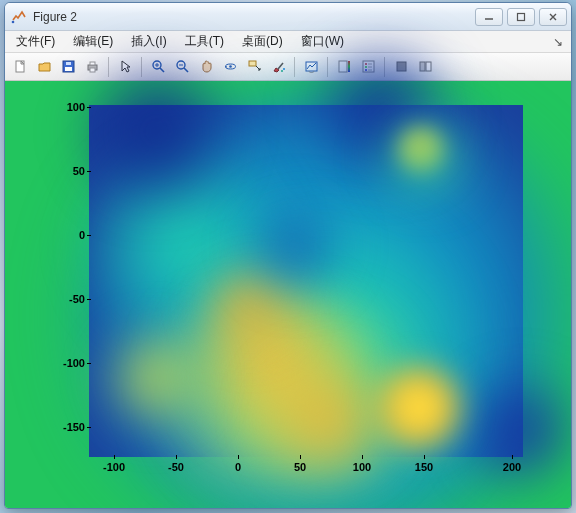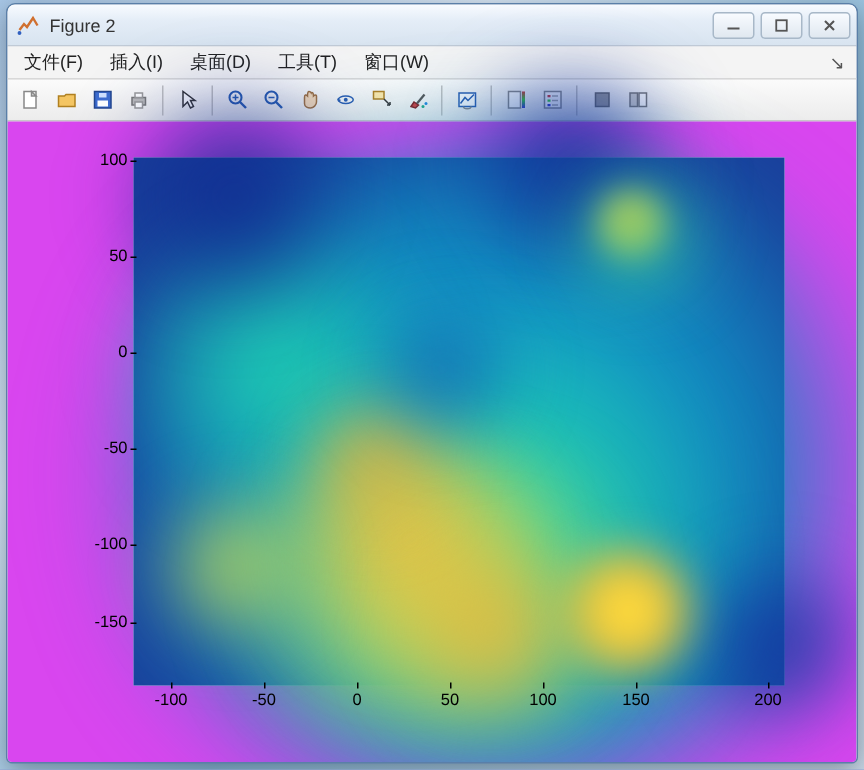--- a/index.html
+++ b/index.html
@@ -87,22 +87,23 @@
     display:flex;align-items:center;justify-content:center;
     cursor: pointer;
   }
   .tool-sep {
     width: 1px; height: 20px;
     background: #c0c0c0;
     margin: 0 3px;
   }
   .content {
     flex: 1;
-    background: #d946ef;
+    background: #22c55e;
     position: relative;
+    font-weight: bold;
   }
   .plot-area {
     position: absolute;
     left: 84px;
     top: 24px;
     width: 434px;
     height: 352px;
     background: #fff;
   }
   .heatmap {
@@ -162,23 +163,24 @@
       <div class="win-btn close">
           <svg width="10" height="10">
             <path d="M2 2 L8 8 M8 2 L2 8" stroke="#555" stroke-width="1.4"></path>
           </svg>
         </div>
     </div>
   </div>
 
   <div class="menubar">
     <span class="menu-item">文件(F)</span>
+    <span class="menu-item">编辑(E)</span>
     <span class="menu-item">插入(I)</span>
+    <span class="menu-item">工具(T)</span>
     <span class="menu-item">桌面(D)</span>
-    <span class="menu-item">工具(T)</span>
     <span class="menu-item">窗口(W)</span>
     <span class="menu-drop">↘</span>
   </div>
 
   <div class="toolbar">
     <div class="tool-btn">
         <svg width="15" height="15">
           <rect x="3" y="2" width="8" height="11" fill="#fff" stroke="#888"></rect>
           <path d="M8 2 L11 5 L8 5 Z" fill="#ddd" stroke="#888"></path>
         </svg>
@@ -324,21 +326,21 @@
 
         <div class="blob" style="left:30%;top:25%;width:35%;height:30%;background:radial-gradient(circle,#1460b8 0%,transparent 60%);"></div>
       </div>
     </div>
 
     <div class="axis-tick-y" style="top:26px">100</div>
     <div class="axis-tick-y" style="top:90px">50</div>
     <div class="axis-tick-y" style="top:154px">0</div>
     <div class="axis-tick-y" style="top:218px">-50</div>
     <div class="axis-tick-y" style="top:282px">-100</div>
-    <div class="axis-tick-y" style="top:334px">-150</div>
+    <div class="axis-tick-y" style="top:346px">-150</div>
 
     <div class="axis-tick-x" style="left:109px">-100</div>
     <div class="axis-tick-x" style="left:171px">-50</div>
     <div class="axis-tick-x" style="left:233px">0</div>
     <div class="axis-tick-x" style="left:295px">50</div>
     <div class="axis-tick-x" style="left:357px">100</div>
     <div class="axis-tick-x" style="left:419px">150</div>
     <div class="axis-tick-x" style="left:507px">200</div>
   </div>
 </div>

